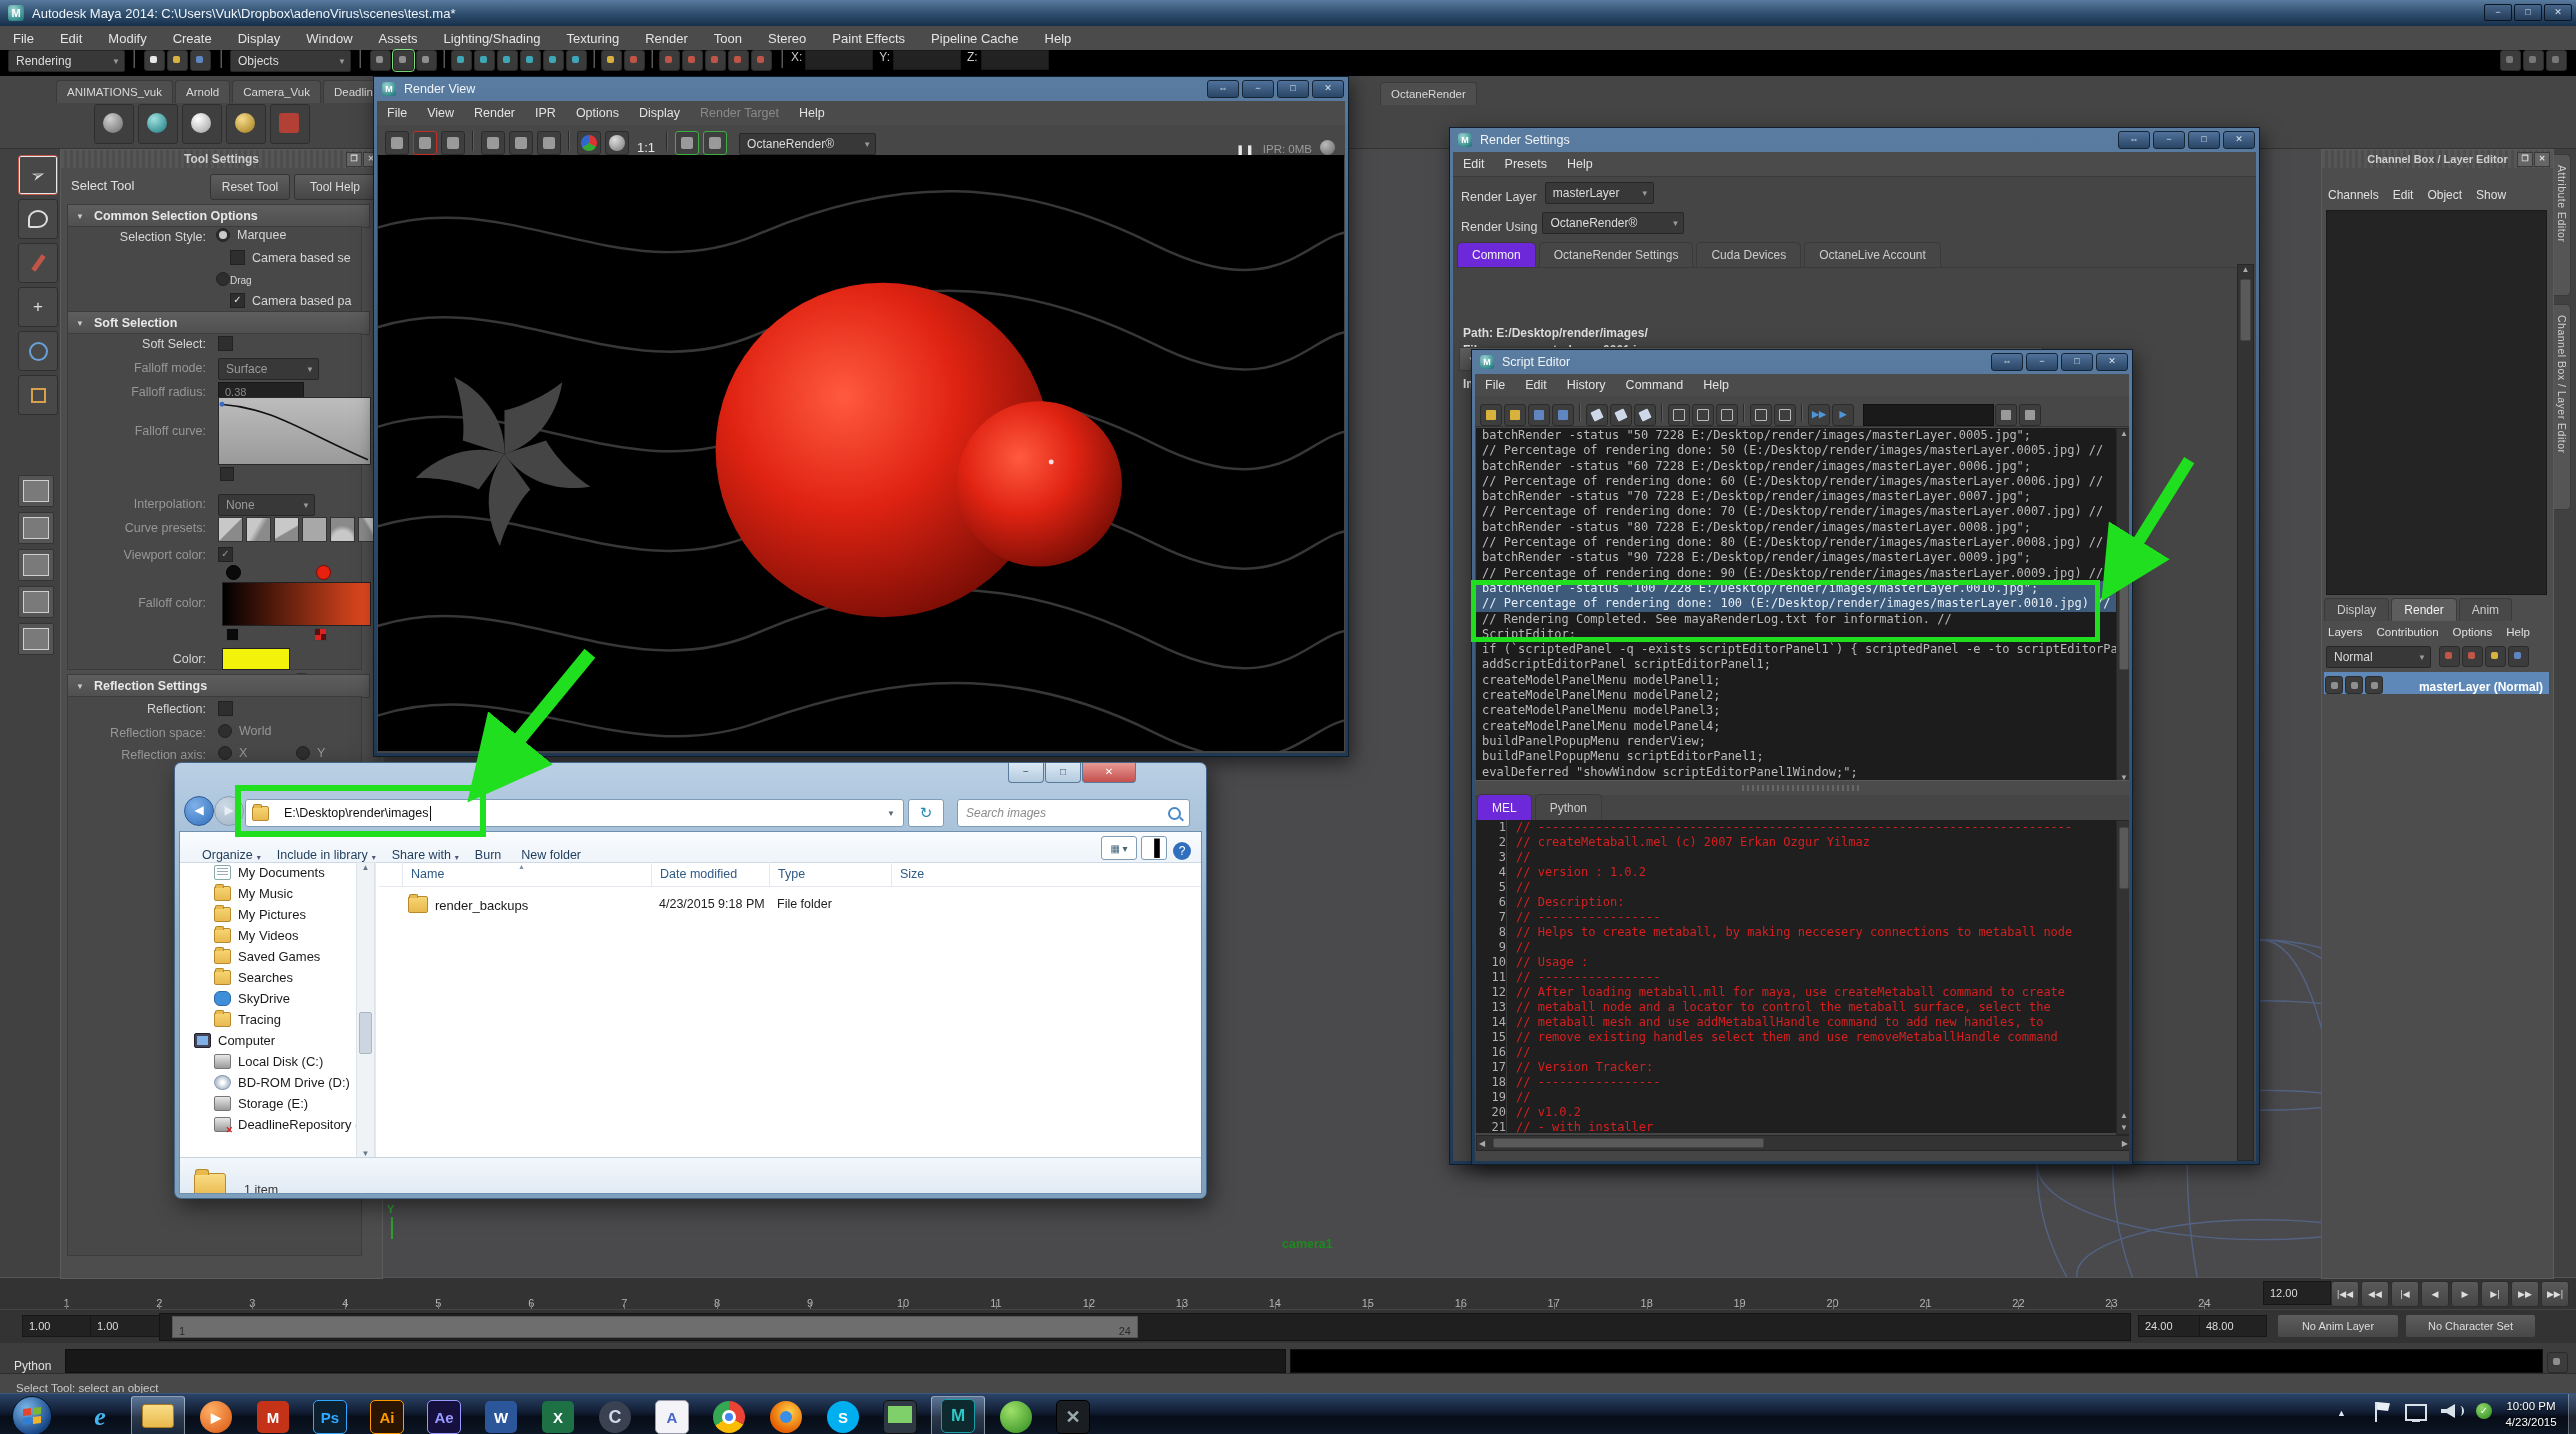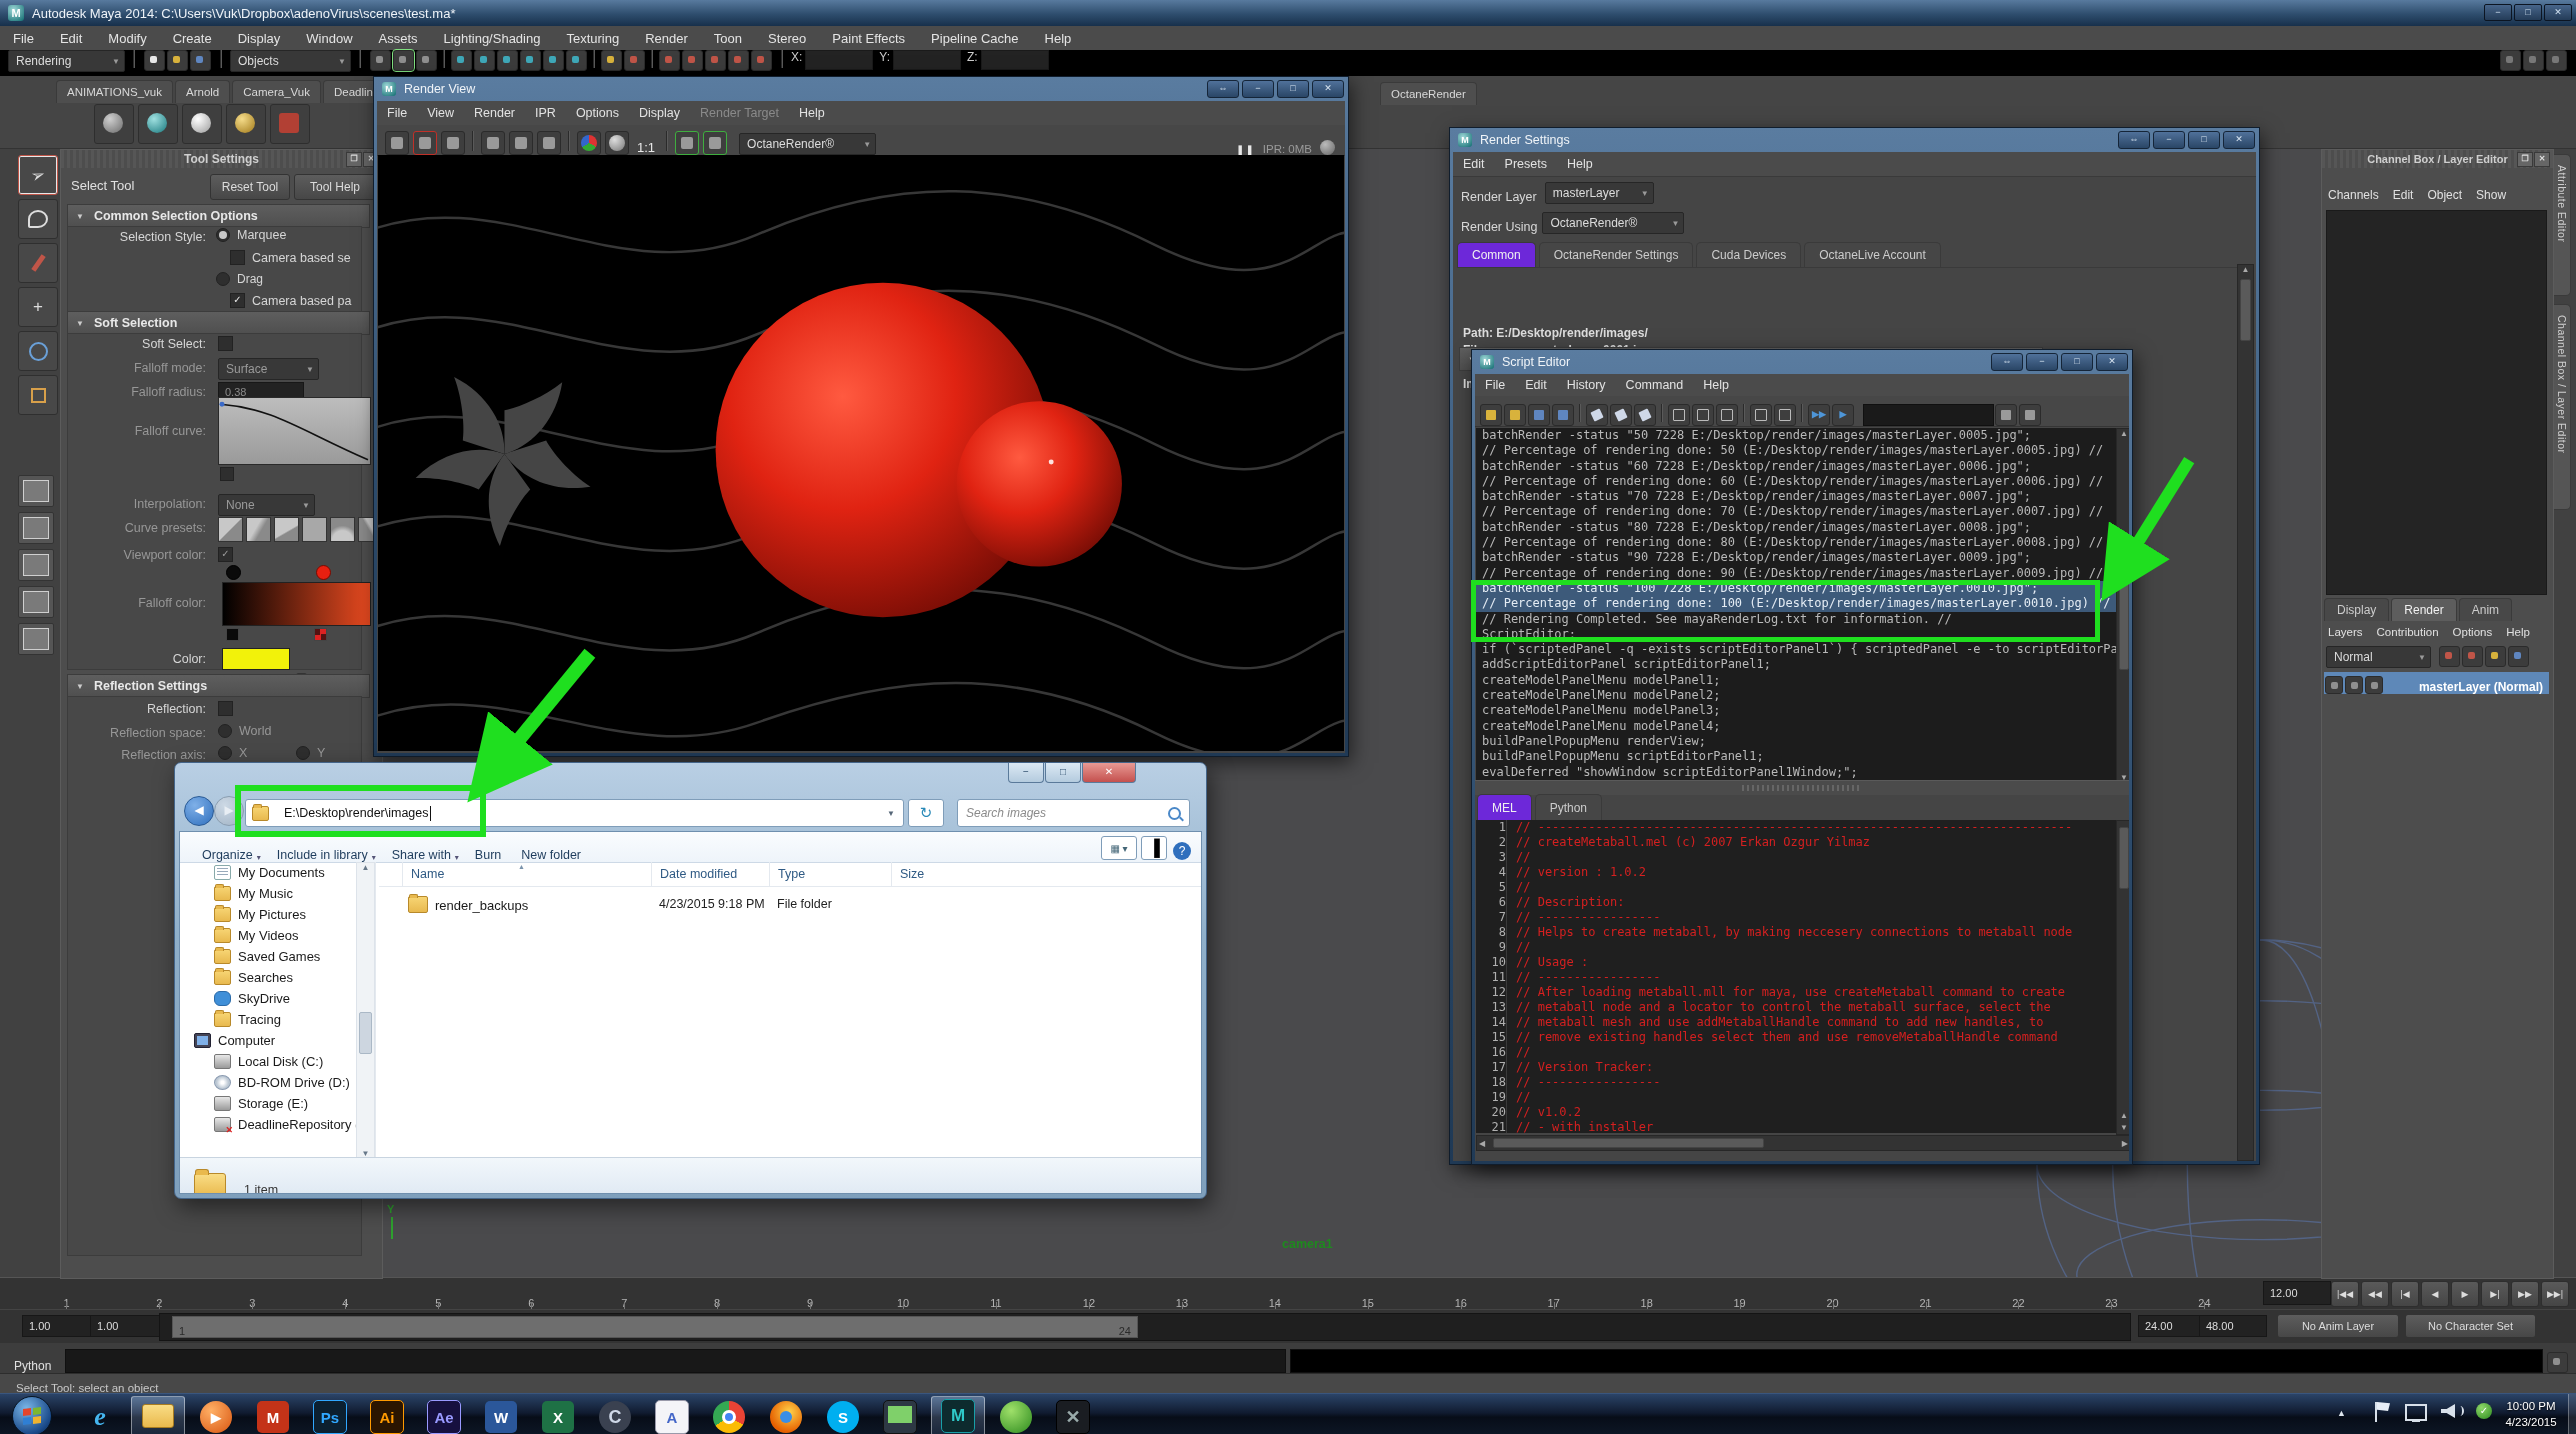--- a/index.html
+++ b/index.html
@@ -346,21 +346,21 @@
   <div class="a flex" style="left:155px;top:78px">
       <span class="rad on"></span>
       <span style="font-size:12.5px;color:#d6d6d6;margin-left:7px">Marquee</span>
     </div>
   <div class="a flex" style="left:169px;top:100px">
       <span class="chk"></span>
       <span style="font-size:12.5px;color:#d6d6d6;margin-left:7px">Camera based se</span>
     </div>
   <div class="a flex" style="left:155px;top:122px">
       <span class="rad"></span>
-      <span style="font-size:12px;color:#d6d6d6;margin-left:7px">Drag</span>
+      <span style="font-size:10px;color:#d6d6d6;">Drag</span>
     </div>
   <div class="a flex" style="left:169px;top:143px">
       <span class="chk">✓</span>
       <span style="font-size:12.5px;color:#d6d6d6;margin-left:7px">Camera based pa</span>
     </div>
 
   <div class="frame-h a" style="left:6px;top:161px;width:293px">
     <span class="tri">▼</span>
       <span>Soft Selection</span>
   </div>

